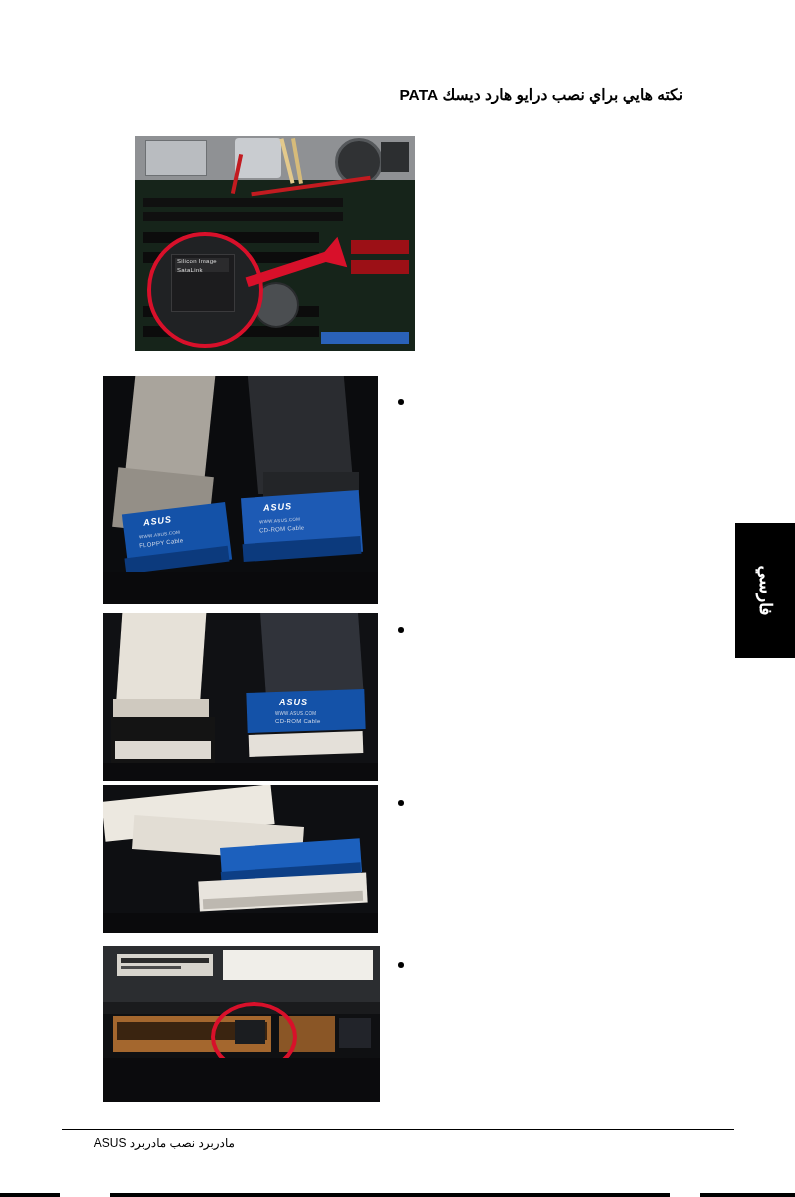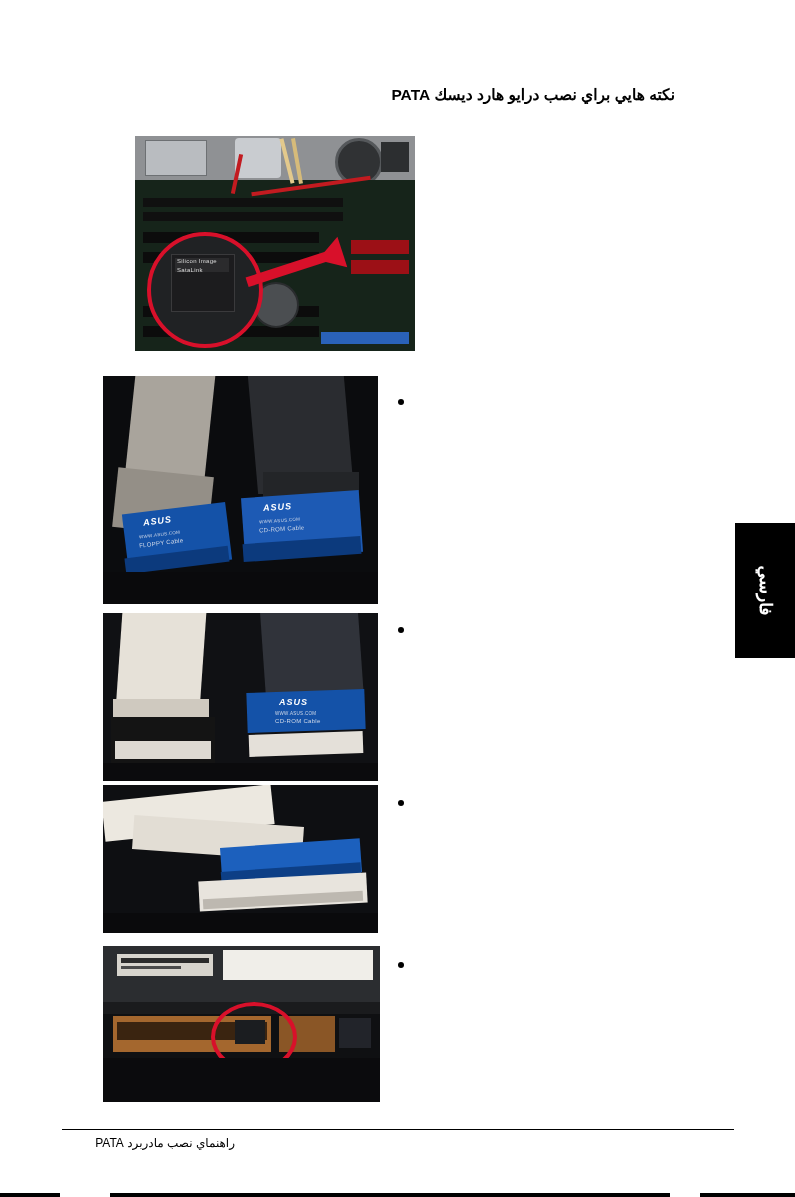--- a/index.html
+++ b/index.html
@@ -19,21 +19,21 @@
   .page {
     position: absolute;
     left: 0; top: 0;
     width: 795px;
     height: 1197px;
   }
 
   
   .heading {
     position: absolute;
-    right: 120px;
+    right: 112px;
     top: 86px;
     width: 580px;
     text-align: right;
     direction: rtl;
     font-size: 15.5px;
     font-weight: bold;
     letter-spacing: 0px;
   }
 
   
@@ -284,18 +284,18 @@
       <div style="left:236px;top:72px;width:32px;height:30px;background:#22242a;"></div>
 
       <div style="left:132px;top:74px;width:30px;height:24px;background:#1b1d20;"></div>
 
       <div class="circle-annot" style="left:108px;top:56px;width:78px;height:62px;"></div>
       <div style="left:0;top:112px;width:277px;height:44px;background:#0b0b0d;"></div>
     </div>
   </div>
 
   <div class="footer-rule"></div>
-  <div class="footer-text">راهنماي نصب مادربرد PATA</div>
+  <div class="footer-text">مادربرد نصب مادربرد ASUS</div>
 
   <div class="edge" style="left:0;width:60px;"></div>
   <div class="edge" style="left:110px;width:560px;"></div>
   <div class="edge" style="left:700px;width:95px;"></div>
 </div>
 
 </body></html>

